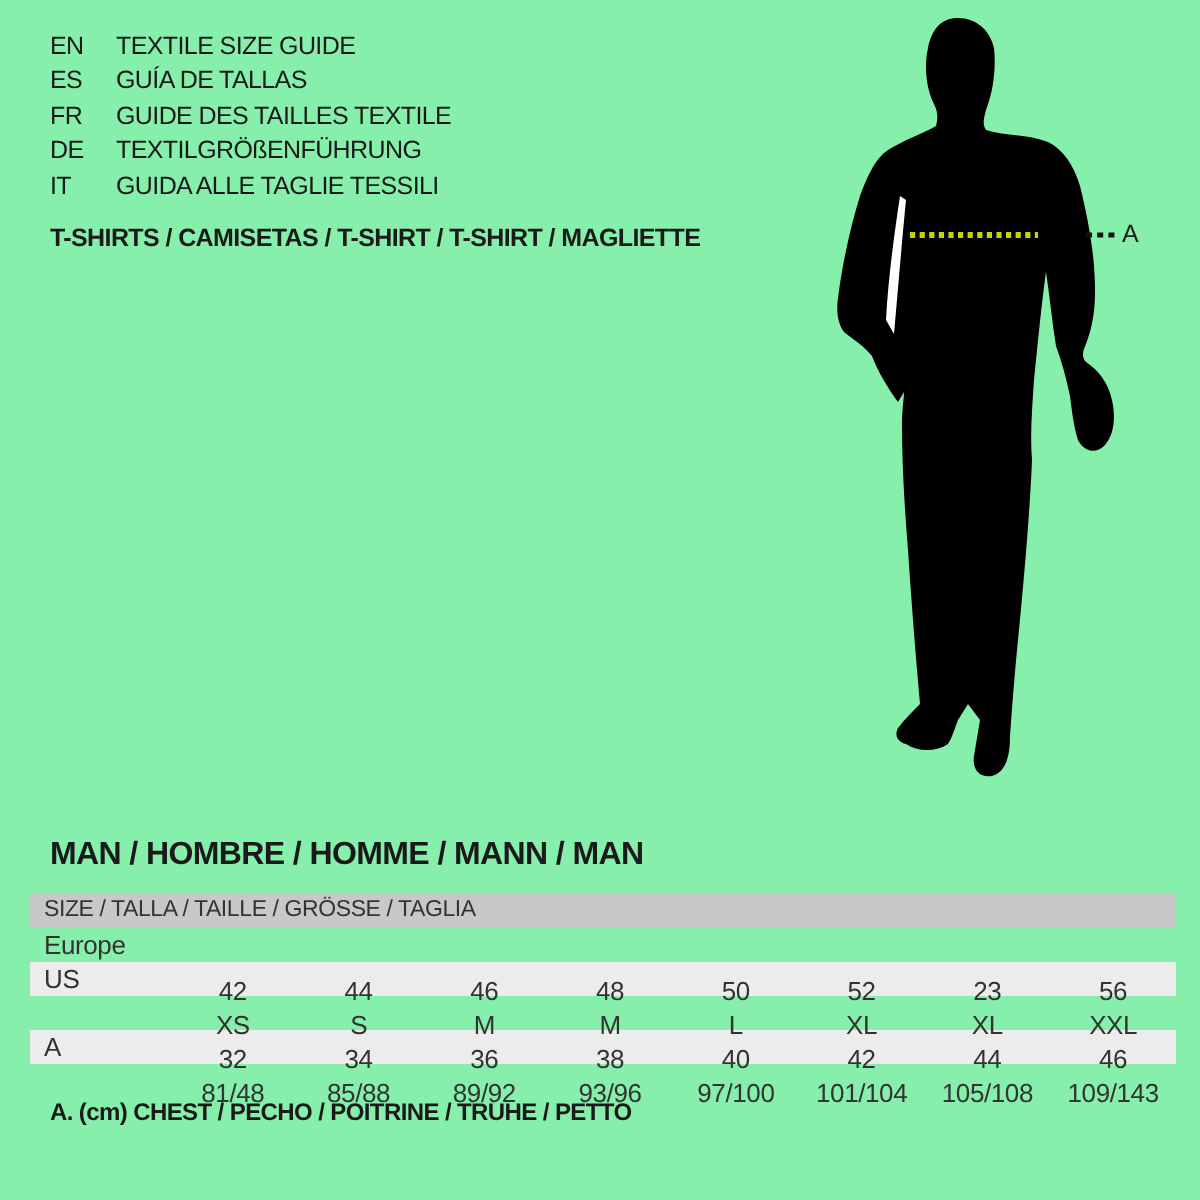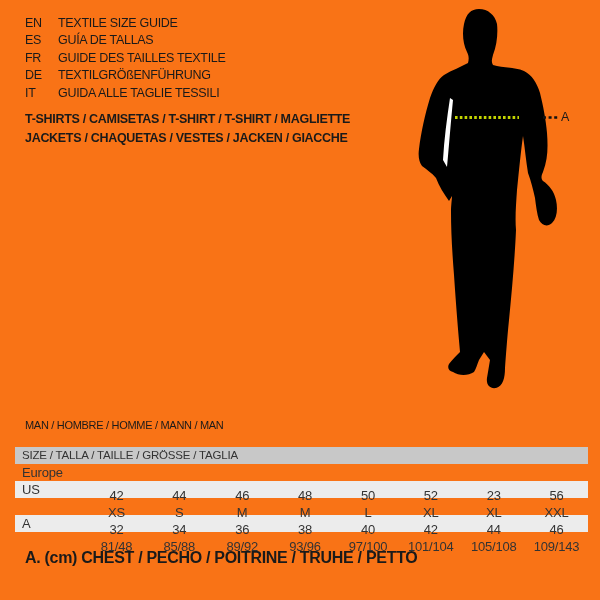--- a/index.html
+++ b/index.html
@@ -1,39 +1,39 @@
 <!DOCTYPE html>
 <html><head>
 <meta charset="utf-8">
 <style>
   html,body{margin:0;padding:0;background:#fff;}
   .page{
-    position:relative;width:600px;height:600px;background:#f97316;overflow:hidden;
+    position:relative;width:600px;height:600px;background:#86efac;overflow:hidden;
     font-family:"Liberation Sans",sans-serif;color:#1a1a1a;
   }
   
   .lang-block{position:absolute;left:25px;top:14px;}
   .lang-row{display:flex;height:17.5px;align-items:center;font-size:12.5px;letter-spacing:-0.3px;font-weight:500;}
   .lang-code{width:33px;flex:0 0 33px;}
   
   .garments{position:absolute;left:25px;top:110px;font-weight:700;font-size:12.5px;letter-spacing:-0.3px;line-height:19px;}
   
   .fig-svg{position:absolute;left:0;top:0;}
   .measure-a{position:absolute;left:561px;top:110px;font-size:12.5px;font-weight:500;letter-spacing:-0.2px;}
   
-  .section-title{position:absolute;left:25px;top:419px;font-weight:400;font-size:11px;letter-spacing:-0.3px;}
+  .section-title{position:absolute;left:25px;top:419px;font-weight:700;font-size:16px;letter-spacing:-0.3px;}
   
   .size-table{position:absolute;left:15px;top:447px;width:573px;}
   .thead{height:17px;line-height:17px;background:#c8c8c8;font-size:11.5px;color:#333;padding-left:7px;letter-spacing:-0.2px;box-sizing:border-box;}
   .trow{display:flex;height:17px;align-items:center;font-size:13px;color:#333;letter-spacing:-0.2px;}
   .trow.stripe{background:#ececec;justify-content:flex-end;}
   .tlabel{flex:0 0 63px;width:63px;padding-left:7px;}
   .tcell{flex:1;text-align:center;margin-top:45px;}
   
-  .footnote{position:absolute;left:25px;top:549px;font-weight:700;font-size:16px;letter-spacing:-0.3px;}
+  .footnote{position:absolute;left:25px;top:549px;font-weight:700;font-size:12px;letter-spacing:-0.3px;}
 </style>
 </head>
 <body>
 
 <div class="page">
 
   <div class="lang-block">
     <div class="lang-row">
       <span class="lang-code">EN</span>
       <span class="lang-label">TEXTILE SIZE GUIDE</span>
@@ -51,21 +51,20 @@
       <span class="lang-label">TEXTILGRÖßENFÜHRUNG</span>
     </div>
     <div class="lang-row">
       <span class="lang-code">IT</span>
       <span class="lang-label">GUIDA ALLE TAGLIE TESSILI</span>
     </div>
   </div>
 
   <div class="garments">
     <div>T-SHIRTS / CAMISETAS / T-SHIRT / T-SHIRT / MAGLIETTE</div>
-    <div>JACKETS / CHAQUETAS / VESTES / JACKEN / GIACCHE</div>
   </div>
 
   <svg class="fig-svg" width="600" height="600" viewBox="0 0 600 600" xmlns="http://www.w3.org/2000/svg">
     <path fill="#000000" d="
       M 479,9
       C 488,9 495,15 497,24
       C 498,33 497,45 493,55
       C 492,59 491,62 493,65
       C 502,68 514,67 524,71
       C 532,75 537,83 540,93

